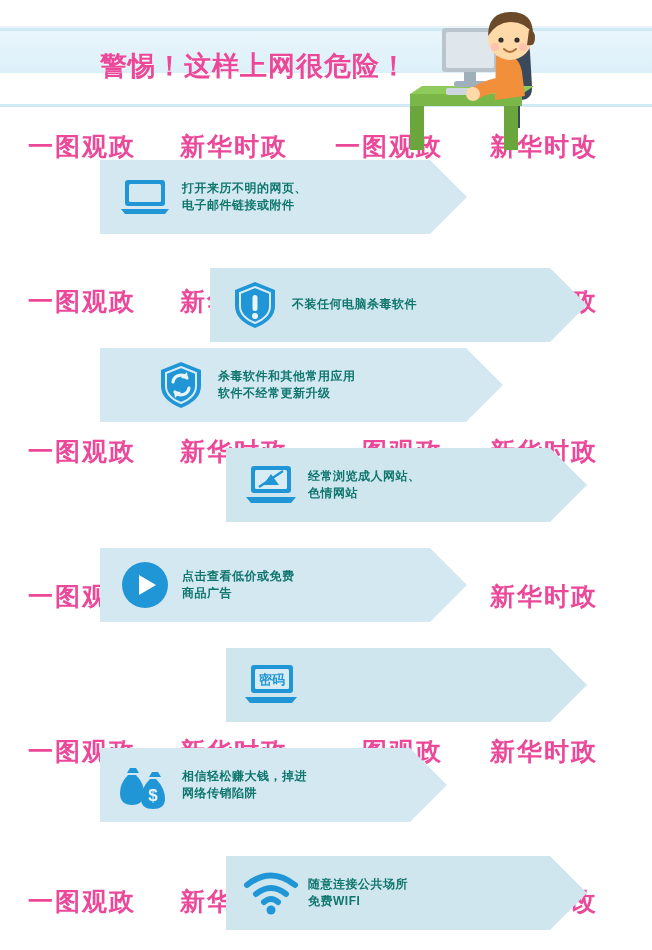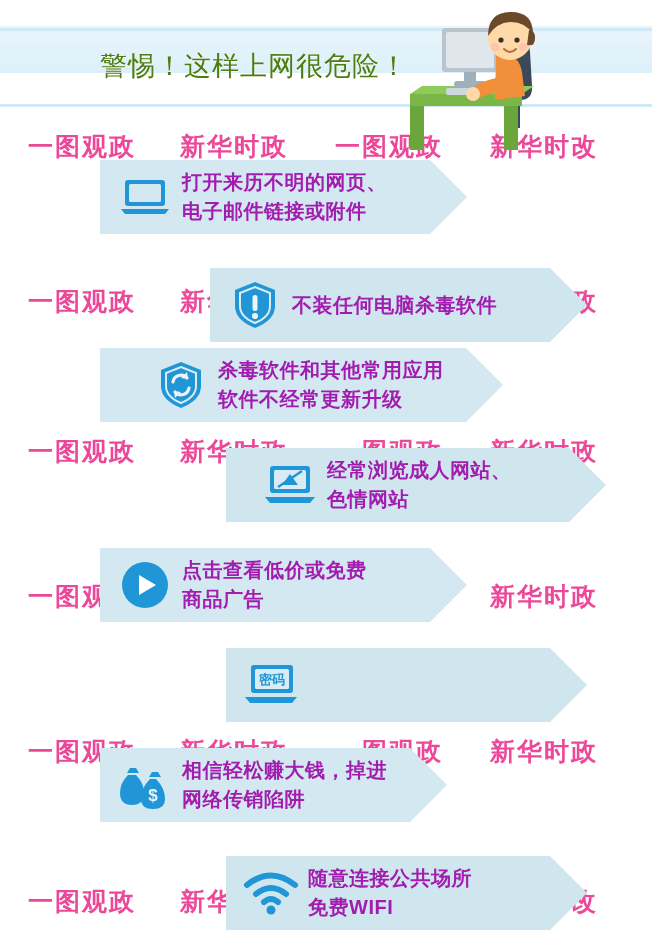--- a/index.html
+++ b/index.html
@@ -37,23 +37,23 @@
     background: #cfe9f5;
   }
   .band-line.a { top: 28px; }
   .band-line.b { top: 104px; }
 
   .title {
     position: absolute;
     left: 100px;
     top: 48px;
     font-size: 27px;
-    font-weight: normal;
+    font-weight: bold;
     letter-spacing: 1px;
-    color: #4d7c0f;
+    color: #ec4899;
     text-shadow: 0 1px 0 #fff;
     white-space: nowrap;
   }
 
   
   .wm {
     position: absolute;
     color: #ec4899;
     font-size: 25px;
     font-weight: bold;
@@ -99,22 +99,22 @@
 
   .icon-box {
     width: 62px;
     min-width: 62px;
     display: flex;
     align-items: center;
     justify-content: center;
     margin-left: 14px;
   }
   .label {
-    color: #a21caf;
-    font-size: 20px;
+    color: #0f766e;
+    font-size: 12px;
     font-weight: bold;
     line-height: 1.45;
     letter-spacing: 0.5px;
     padding-left: 6px;
     white-space: pre-line;
   }
 
   svg { display: block; }
 </style>
 </head>
@@ -228,21 +228,21 @@
         <path d="M29 12 l1 7 l-7 -1 Z" fill="#eaf5fa"></path>
         <path d="M17 38 l-1 -7 l7 1 Z" fill="#eaf5fa"></path>
       </svg>
           </div>
           <div class="label">杀毒软件和其他常用应用
 软件不经常更新升级</div>
           <div class="tip"></div>
         </div>
       </div>
       <div class="row" style="left: 226px; top: 448px; width: 364px;">
-        <div class="arrow" style="width: 324px; padding-left: 19px;">
+        <div class="arrow" style="width: 324px;">
           <div class="icon-box">
             <svg width="54" height="44" viewBox="0 0 54 44">
         <rect x="7" y="3" width="40" height="27" rx="3" fill="#2196d6"></rect>
         <rect x="11" y="7" width="32" height="19" rx="1.5" fill="#d9ecf3"></rect>
         <path d="M19 22 L27 11 L35 22 Z" fill="#2196d6"></path>
         <path d="M15 24 L39 8" stroke="#2196d6" stroke-width="2.4"></path>
         <path d="M2 34 L52 34 L47 40 L7 40 Z" fill="#2196d6"></path>
       </svg>
           </div>
           <div class="label">经常浏览成人网站、

